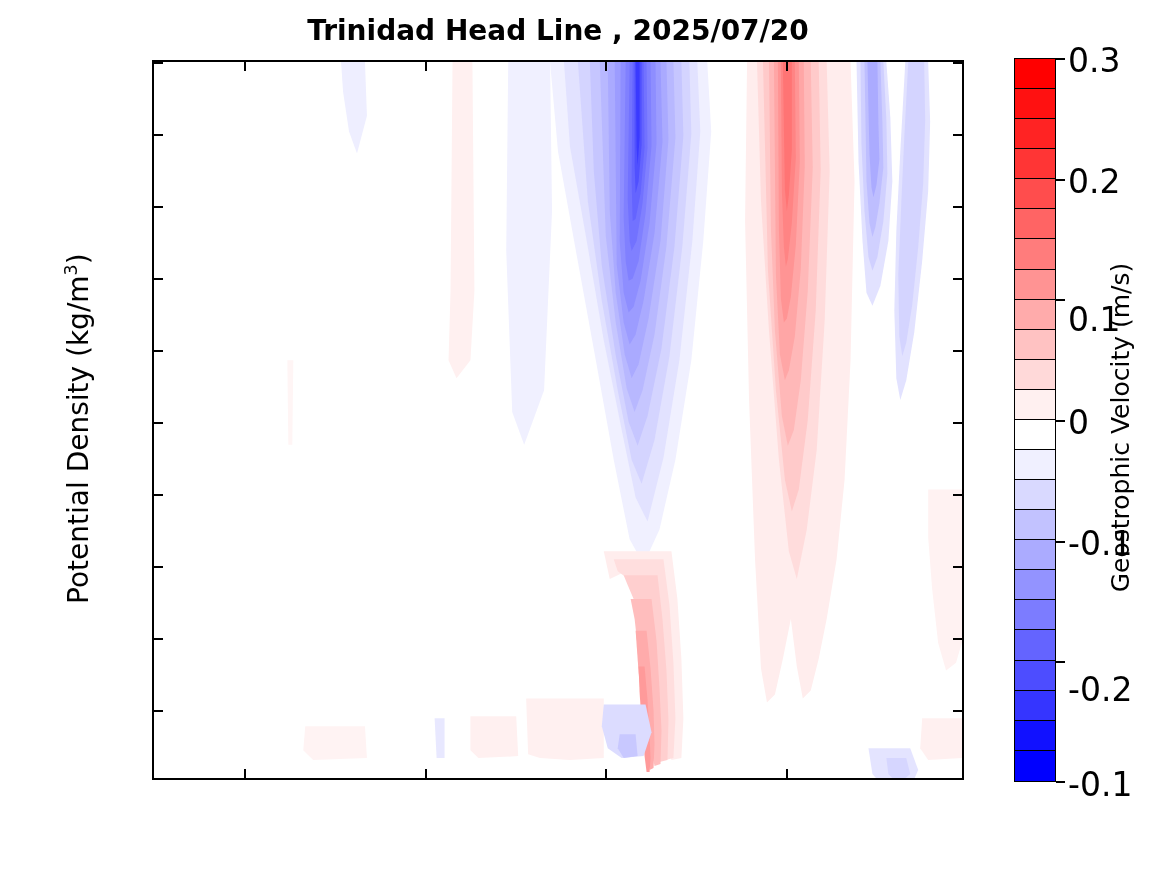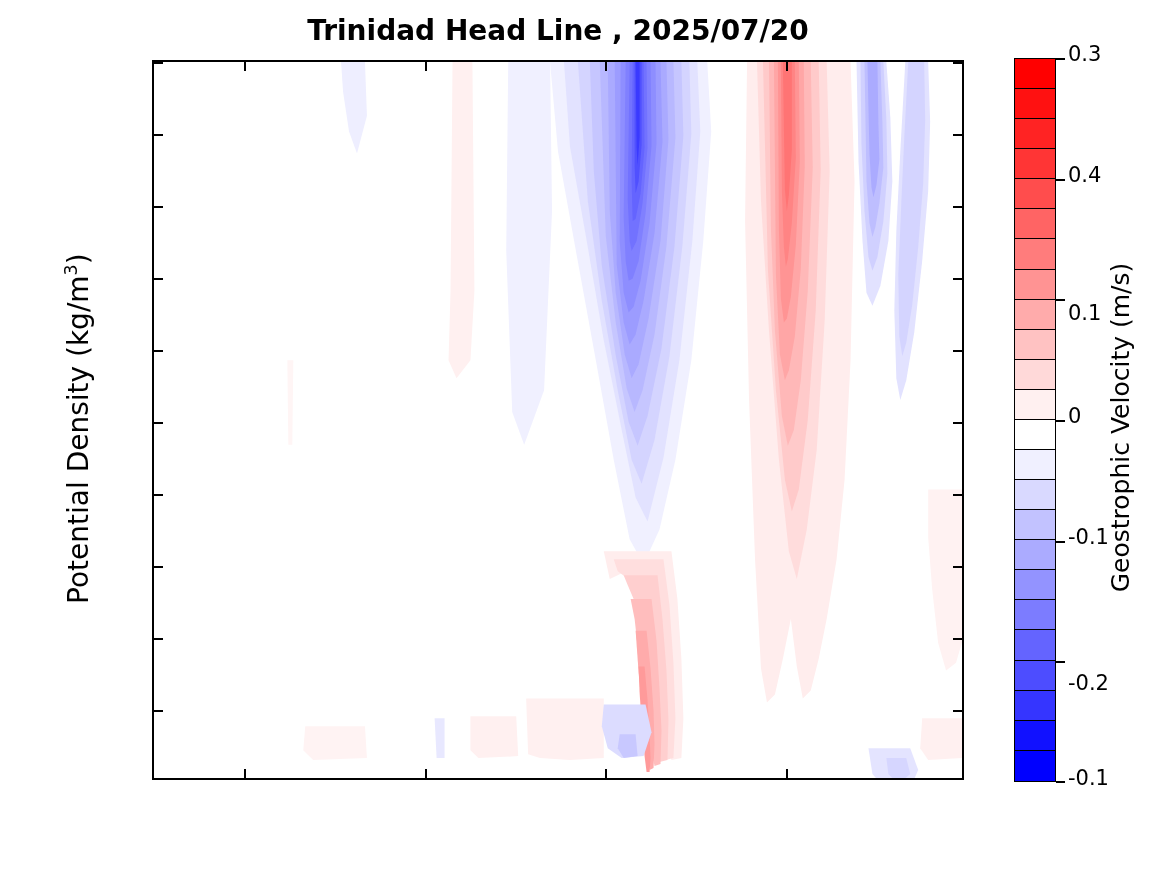--- a/index.html
+++ b/index.html
@@ -31,21 +31,21 @@
   #ytitle{position:absolute;left:-262px;top:412px;width:680px;text-align:center;
           font-size:28px;color:#000;white-space:nowrap;
           transform:rotate(-90deg);transform-origin:center center;}
   #ytitle sup{font-size:0.62em;vertical-align:super;}
 
   
   #cbar{position:absolute;left:1014px;top:58px;width:42px;height:724px;
         border:1px solid #000;box-sizing:border-box;}
   #cbar .band{width:100%;box-sizing:border-box;}
   .cbtick{position:absolute;left:1056px;width:9px;height:0;border-top:2px solid #000;}
-  .cblab{position:absolute;left:1068px;font-size:21px;color:#000;
+  .cblab{position:absolute;left:1068px;font-size:33px;color:#000;
          line-height:1;white-space:nowrap;}
   #cbtitle{position:absolute;left:880px;top:413px;width:480px;text-align:center;
            font-size:25px;color:#000;white-space:nowrap;
            transform:rotate(-90deg);transform-origin:center center;}
 </style>
 </head>
 <body>
 
 <div id="figure">
 
@@ -208,21 +208,21 @@
 
   <div class="cbtick" style="top:58px;"></div>
   <div class="cbtick" style="top:179px;"></div>
   <div class="cbtick" style="top:299px;"></div>
   <div class="cbtick" style="top:420px;"></div>
   <div class="cbtick" style="top:541px;"></div>
   <div class="cbtick" style="top:661px;"></div>
   <div class="cbtick" style="top:781px;"></div>
 
   <div class="cblab" style="top:44px;">0.3</div>
-  <div class="cblab" style="top:165px;">0.4</div>
+  <div class="cblab" style="top:165px;">0.2</div>
   <div class="cblab" style="top:303px;">0.1</div>
   <div class="cblab" style="top:406px;">0</div>
   <div class="cblab" style="top:527px;">-0.1</div>
   <div class="cblab" style="top:673px;">-0.2</div>
   <div class="cblab" style="top:768px;">-0.1</div>
 
   <div id="cbtitle">Geostrophic Velocity (m/s)</div>
 </div>
 
 </body></html>

